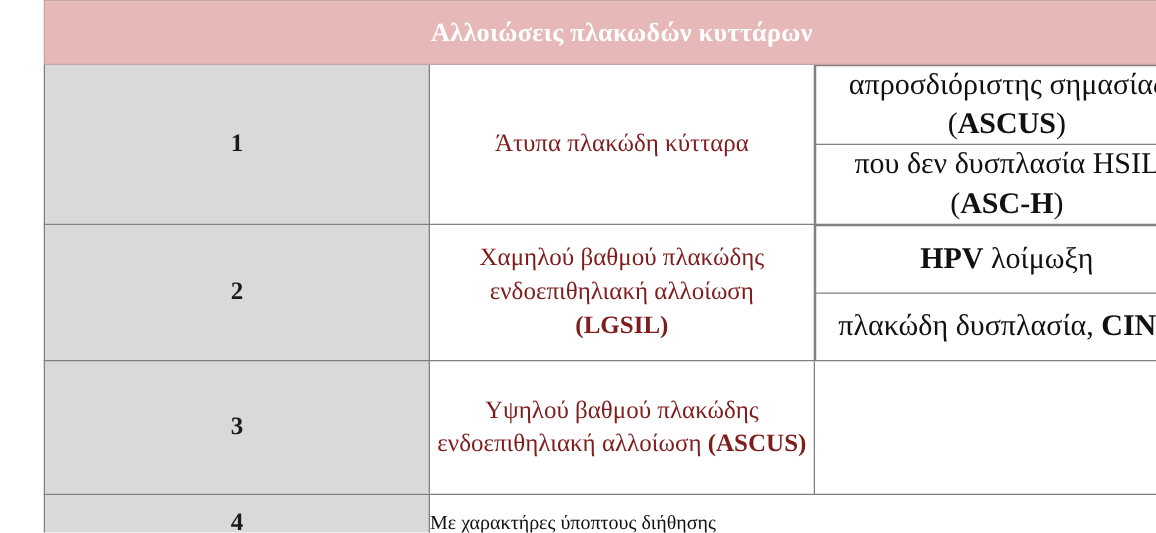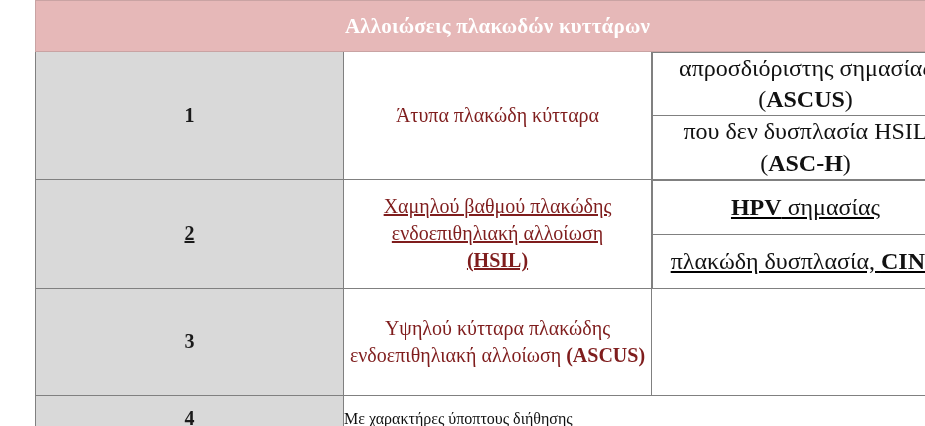--- a/index.html
+++ b/index.html
@@ -74,21 +74,21 @@
   .right-col { width: 436px; padding: 0 !important; vertical-align: top; }
   .span-cell {
     background: #ffffff;
     text-align: left;
     font-size: 16px;
     color: #111111;
     padding: 10px 0 10px 52px;
     height: 46px;
   }
   .r1 { height: 100px; }
-  .r2 { height: 106px; text-decoration: underline; }
+  .r2 { height: 106px; }
   .r3 { height: 106px; }
   .r4 { height: 46px; }
   .sub-cell-h1 { height: 50px; }
   .sub-cell-h2 { height: 50px; }
   .sub-cell-r2a { height: 53px; }
   .sub-cell-r2b { height: 53px; }
   .sub-cell-r3a { height: 53px; }
   .sub-cell-r3b { height: 53px; }
   b.em { font-weight: bold; }
   .nowrap { white-space: nowrap; }
@@ -119,40 +119,40 @@
               </tr>
             </tbody>
           </table>
         </td>
       </tr>
 
       <tr>
         <td class="idx-cell r2">2</td>
         <td class="name-cell r2">
           <span>Χαμηλού βαθμού πλακώδης ενδοεπιθηλιακή αλλοίωση</span><br>
-          <b class="em">(HSIL)</b>
+          <b class="em">(LGSIL)</b>
         </td>
         <td class="right-col r2">
           <table class="sub-table">
             <tbody>
               <tr>
-                <td class="sub-cell-r2a"><span></span><b class="em">HPV</b><span> σημασίας</span></td>
+                <td class="sub-cell-r2a"><span></span><b class="em">HPV</b><span> λοίμωξη</span></td>
               </tr>
               <tr>
                 <td class="sub-cell-r2b"><span>πλακώδη δυσπλασία, </span><b class="em">CIN I</b><span></span></td>
               </tr>
             </tbody>
           </table>
         </td>
       </tr>
 
       <tr>
         <td class="idx-cell r3">3</td>
         <td class="name-cell r3">
-          <span>Υψηλού κύτταρα πλακώδης ενδοεπιθηλιακή αλλοίωση</span>
+          <span>Υψηλού βαθμού πλακώδης ενδοεπιθηλιακή αλλοίωση</span>
           <b class="em nowrap">(ASCUS)</b>
         </td>
         <td class="right-col r3">
           <table class="sub-table">
             <tbody>
             </tbody>
           </table>
         </td>
       </tr>
 

